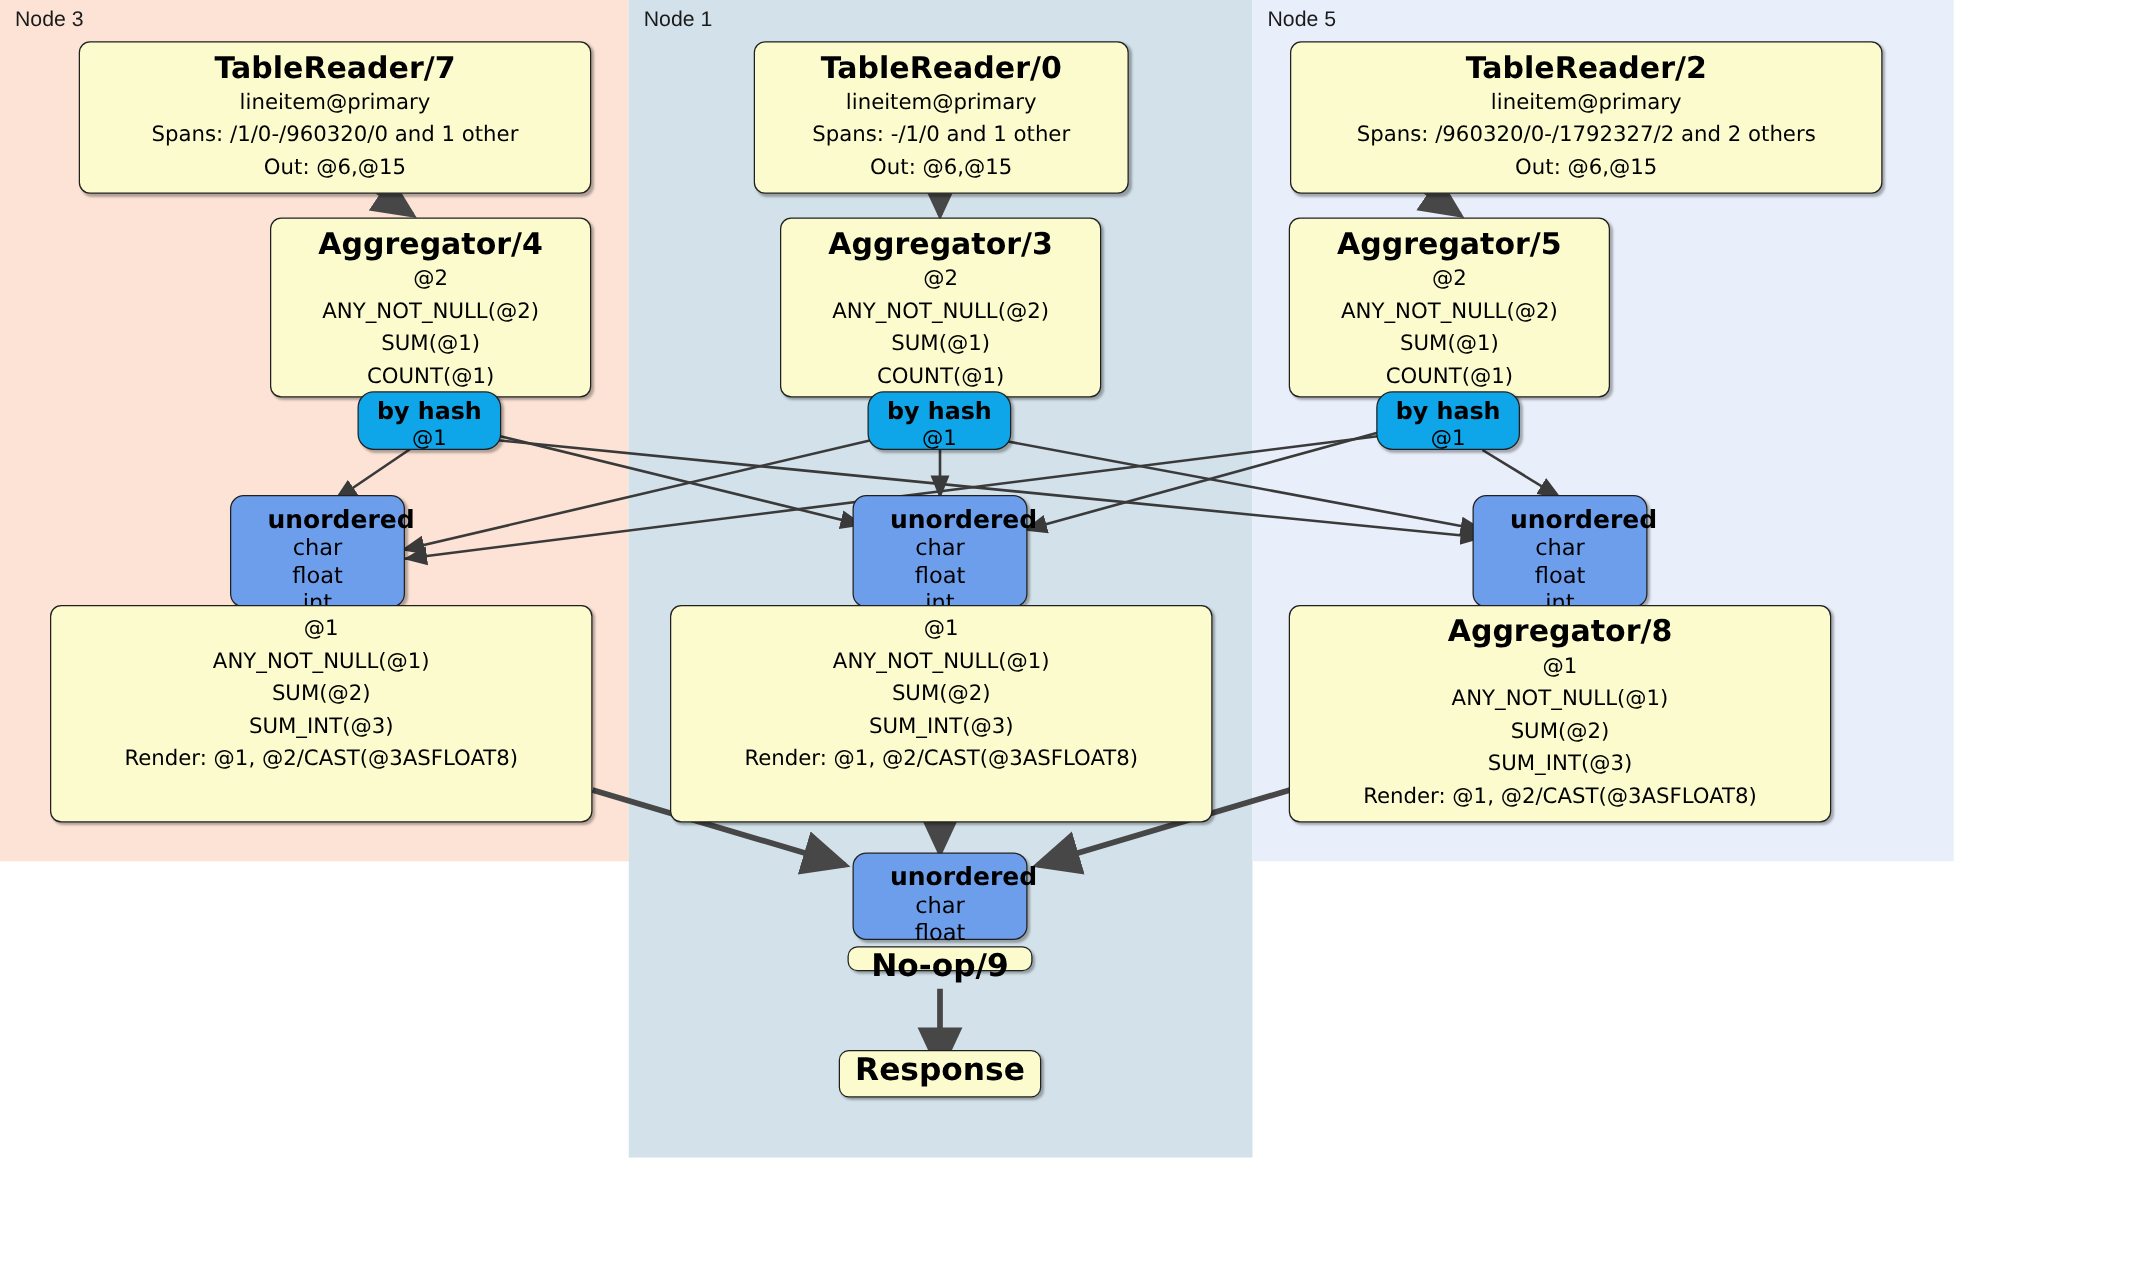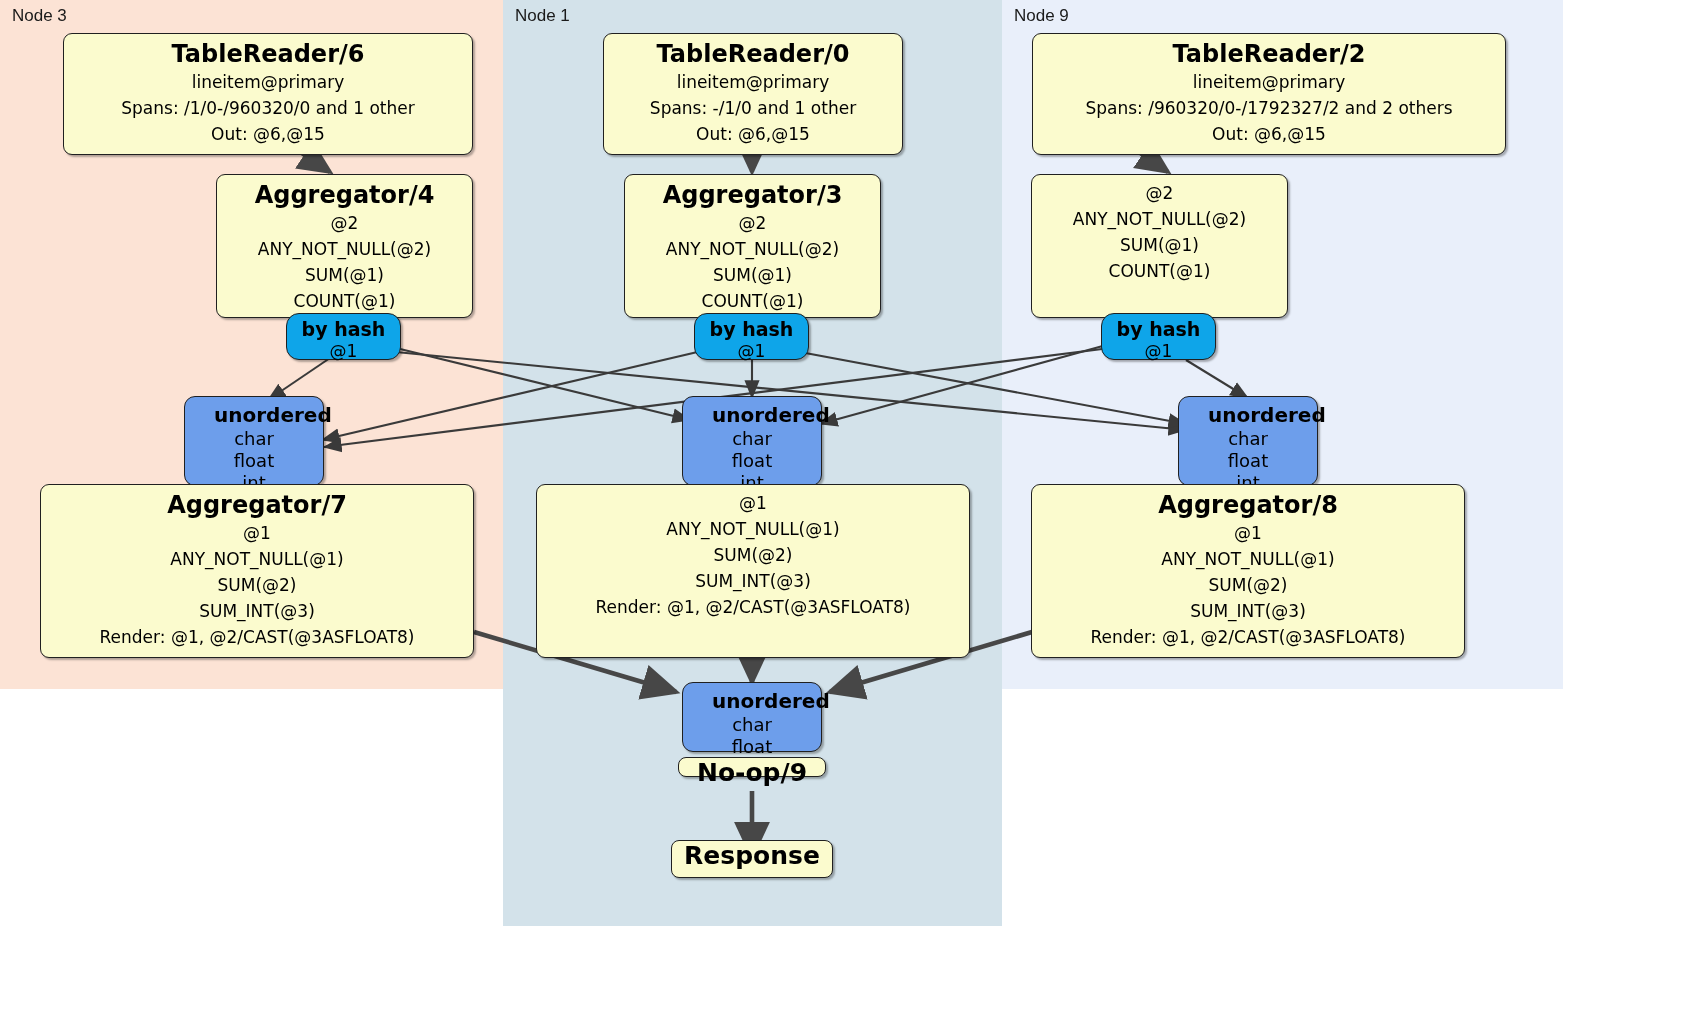--- a/index.html
+++ b/index.html
@@ -71,21 +71,21 @@
 
 <div id="stage">
 
   <div class="node-panel" id="panel-node3">
     <span class="panel-label">Node 3</span>
   </div>
   <div class="node-panel" id="panel-node1">
     <span class="panel-label">Node 1</span>
   </div>
   <div class="node-panel" id="panel-node2">
-    <span class="panel-label">Node 9</span>
+    <span class="panel-label">Node 5</span>
   </div>
 
   <svg id="edges" viewBox="0 0 1706 1016">
     <defs>
       <marker id="ah" markerWidth="9" markerHeight="9" refX="7.4" refY="4.5" orient="auto" markerUnits="strokeWidth">
         <path d="M0,0.6 L8.4,4.5 L0,8.4 z" fill="#474747"></path>
       </marker>
       <marker id="ah-thin" markerWidth="10" markerHeight="10" refX="8.4" refY="5" orient="auto" markerUnits="strokeWidth">
         <path d="M0,1.4 L9,5 L0,8.6 z" fill="#3a3a3a"></path>
       </marker>
@@ -114,21 +114,21 @@
 
     <g stroke="#474747" stroke-width="4.6" fill="none" marker-end="url(#ah)">
       <path d="M474,632 L676,692"></path>
       <path d="M752,650 L752,682"></path>
       <path d="M1032,632 L830,692"></path>
       <path d="M752,791 L752,856"></path>
     </g>
   </svg>
 
   <div class="box proc" style="left:63px;top:33px;width:410px;height:122px;">
-    <div class="title">TableReader/6</div>
+    <div class="title">TableReader/7</div>
     <div class="det">lineitem@primary</div>
     <div class="det">Spans: /1/0-/960320/0 and 1 other</div>
     <div class="det">Out: @6,@15</div>
   </div>
 
   <div class="box proc" style="left:603px;top:33px;width:300px;height:122px;">
     <div class="title">TableReader/0</div>
     <div class="det">lineitem@primary</div>
     <div class="det">Spans: -/1/0 and 1 other</div>
     <div class="det">Out: @6,@15</div>
@@ -151,20 +151,21 @@
 
   <div class="box proc" style="left:624px;top:174px;width:257px;height:144px;">
     <div class="title">Aggregator/3</div>
     <div class="det">@2</div>
     <div class="det">ANY_NOT_NULL(@2)</div>
     <div class="det">SUM(@1)</div>
     <div class="det">COUNT(@1)</div>
   </div>
 
   <div class="box proc" style="left:1031px;top:174px;width:257px;height:144px;">
+    <div class="title">Aggregator/5</div>
     <div class="det">@2</div>
     <div class="det">ANY_NOT_NULL(@2)</div>
     <div class="det">SUM(@1)</div>
     <div class="det">COUNT(@1)</div>
   </div>
 
   <div class="box router" style="left:286px;top:313px;width:115px;height:47px;">
     <div class="title">by hash</div>
     <div class="det">@1</div>
   </div>
@@ -192,21 +193,20 @@
   </div>
 
   <div class="box sync" style="left:1178px;top:396px;width:140px;height:90px;">
     <div class="title">unordered</div>
     <div class="det">char</div>
     <div class="det">float</div>
     <div class="det">int</div>
   </div>
 
   <div class="box proc" style="left:40px;top:484px;width:434px;height:174px;">
-    <div class="title">Aggregator/7</div>
     <div class="det">@1</div>
     <div class="det">ANY_NOT_NULL(@1)</div>
     <div class="det">SUM(@2)</div>
     <div class="det">SUM_INT(@3)</div>
     <div class="det">Render: @1, @2/CAST(@3ASFLOAT8)</div>
   </div>
 
   <div class="box proc" style="left:536px;top:484px;width:434px;height:174px;">
     <div class="det">@1</div>
     <div class="det">ANY_NOT_NULL(@1)</div>

